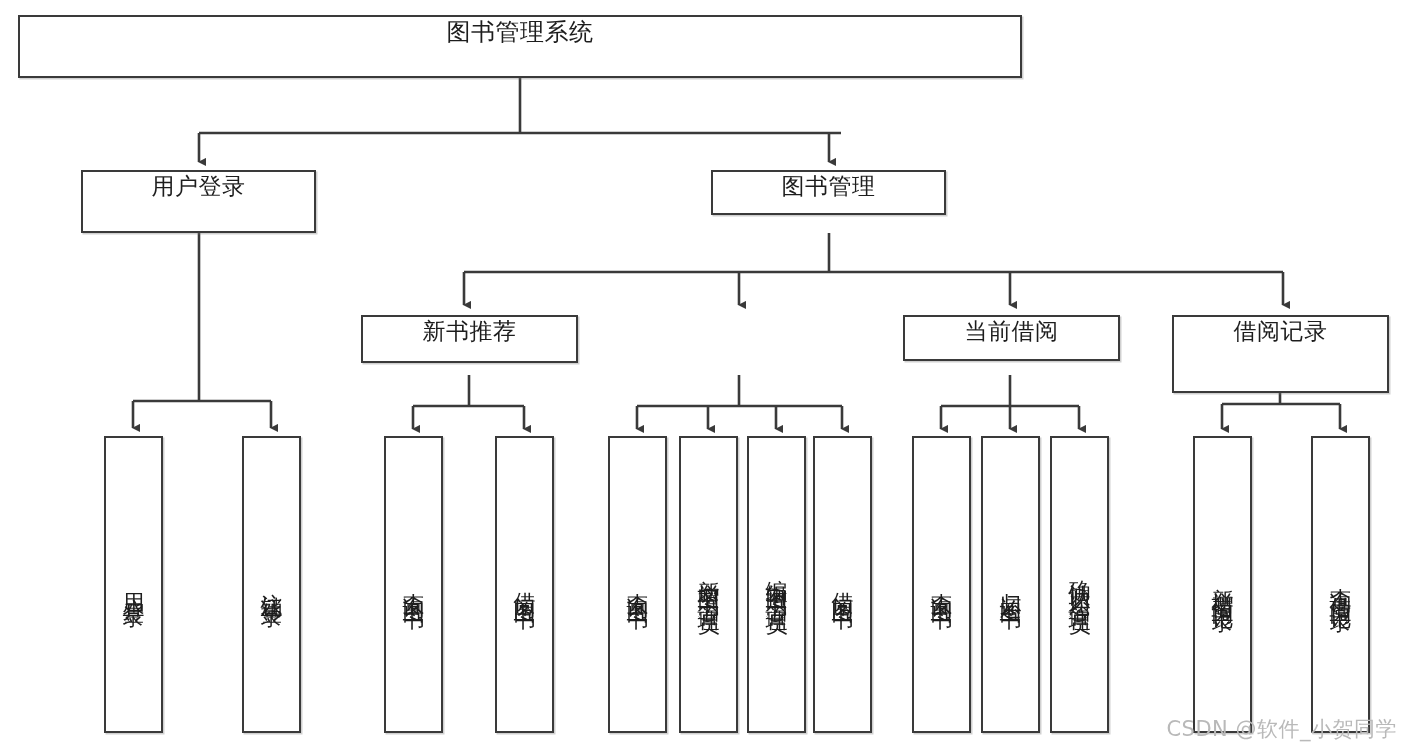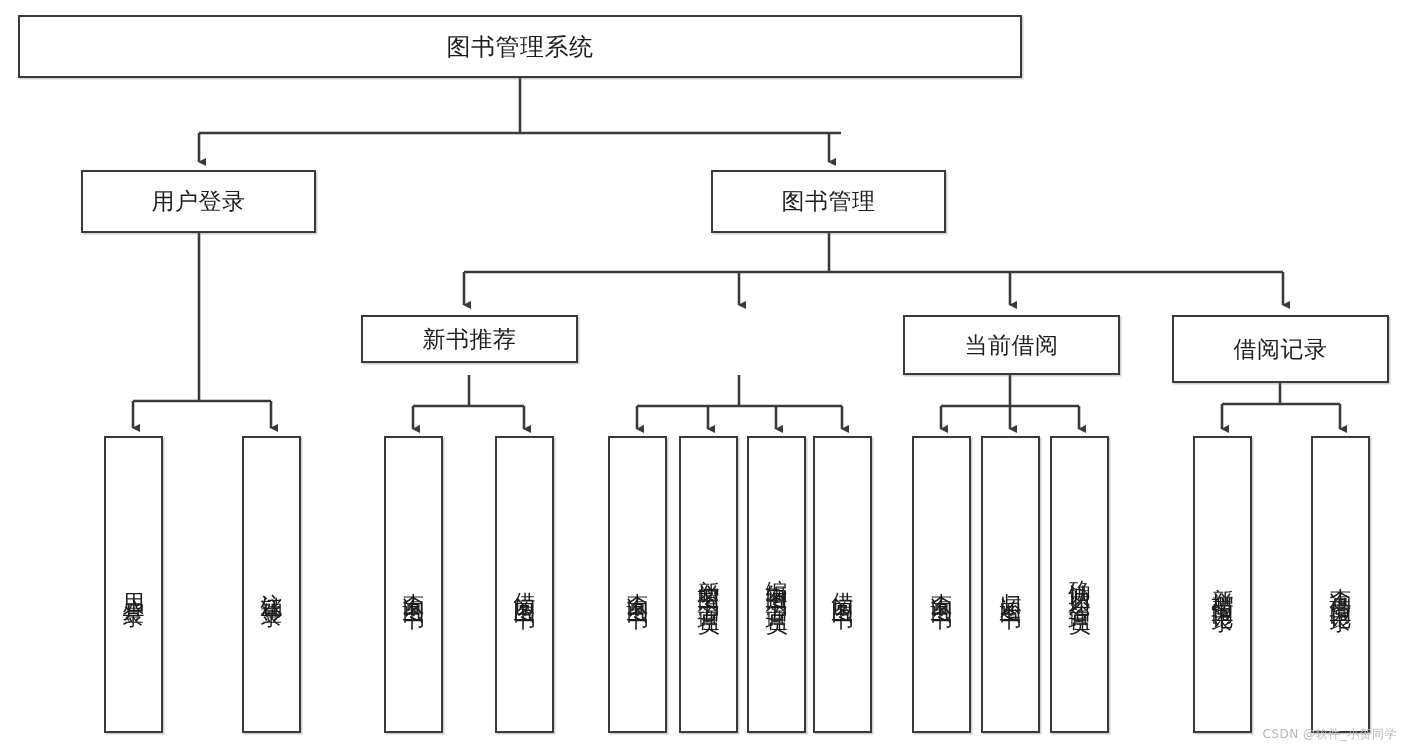--- a/index.html
+++ b/index.html
@@ -25,21 +25,20 @@
     width: 1405px;
     height: 747px;
     pointer-events: none;
   }
   .node-box {
     position: absolute;
     box-sizing: border-box;
     background: #ffffff;
     border: 2px solid #3a3a3a;
     display: flex;
-    align-items: center;
     justify-content: center;
     box-shadow: 1.5px 1.5px 0 0 rgba(120,120,120,0.35);
   }
   .node-label {
     color: #1d1d1d;
     text-align: center;
     line-height: 1.25;
     white-space: nowrap;
   }
   
@@ -61,21 +60,21 @@
     font-size: 22px;
     letter-spacing: 5px;
     line-height: 1;
     white-space: nowrap;
     max-height: 270px;
   }
   #watermark {
     position: absolute;
     right: 8px;
     bottom: 4px;
-    font-size: 12px;
+    font-size: 21px;
     color: #b9b9b9;
     letter-spacing: 0.5px;
     user-select: none;
     white-space: nowrap;
   }
 </style>
 </head>
 <body>
 
 <div id="diagram-root">
@@ -133,34 +132,34 @@
   </svg>
 
   <div class="node-box node-h node-root" style="left:18px; top:15px; width:1004px; height:63px;">
     <span class="node-label">图书管理系统</span>
   </div>
 
   <div class="node-box node-h" style="left:81px; top:170px; width:235px; height:63px;">
     <span class="node-label">用户登录</span>
   </div>
 
-  <div class="node-box node-h" style="left:711px; top:170px; width:235px; height:63px;">
+  <div class="node-box node-h" style="left:711px; top:170px; width:235px; height:45px;">
     <span class="node-label">图书管理</span>
   </div>
 
   <div class="node-box node-h" style="left:361px; top:315px; width:217px; height:48px;">
     <span class="node-label">新书推荐</span>
   </div>
 
 
-  <div class="node-box node-h" style="left:903px; top:315px; width:217px; height:60px;">
+  <div class="node-box node-h" style="left:903px; top:315px; width:217px; height:46px;">
     <span class="node-label">当前借阅</span>
   </div>
 
-  <div class="node-box node-h" style="left:1172px; top:315px; width:217px; height:68px;">
+  <div class="node-box node-h" style="left:1172px; top:315px; width:217px; height:78px;">
     <span class="node-label">借阅记录</span>
   </div>
 
   <div class="node-box node-v" style="left:104px; top:436px; width:59px; height:297px;">
     <span class="node-label">用户登录</span>
   </div>
 
   <div class="node-box node-v" style="left:242px; top:436px; width:59px; height:297px;">
     <span class="node-label">注销登录</span>
   </div>

